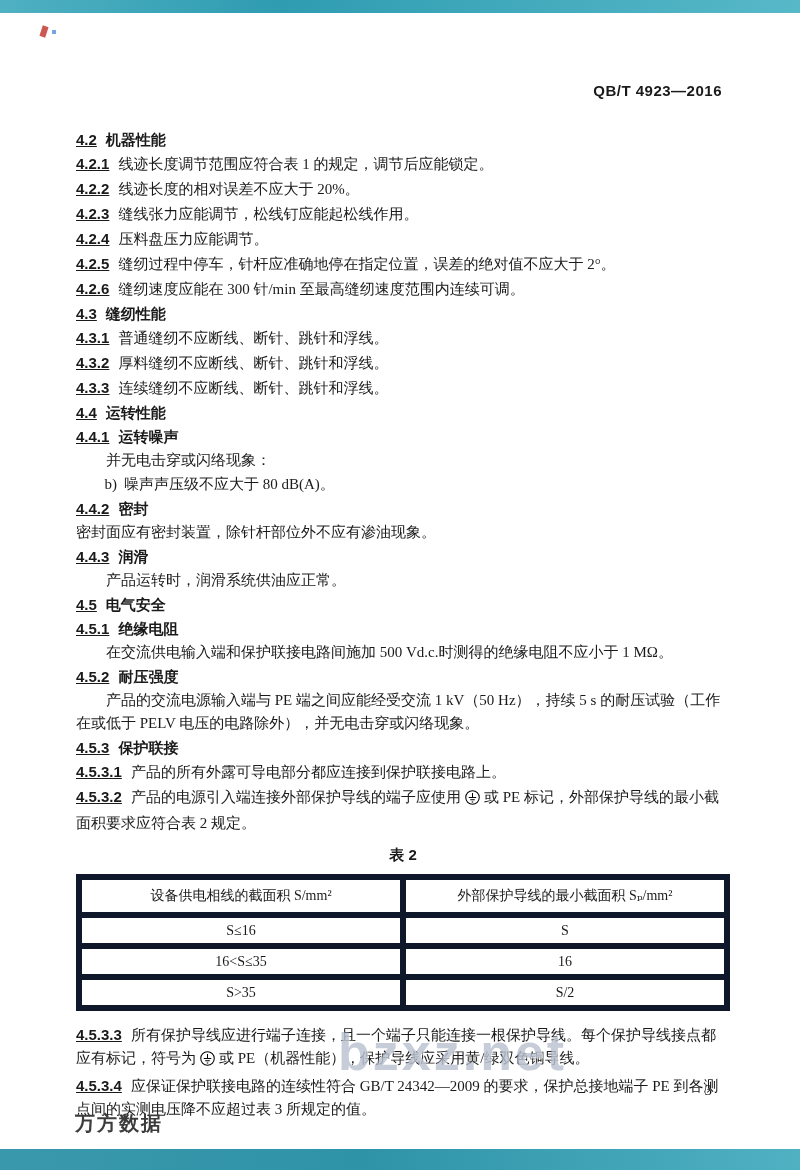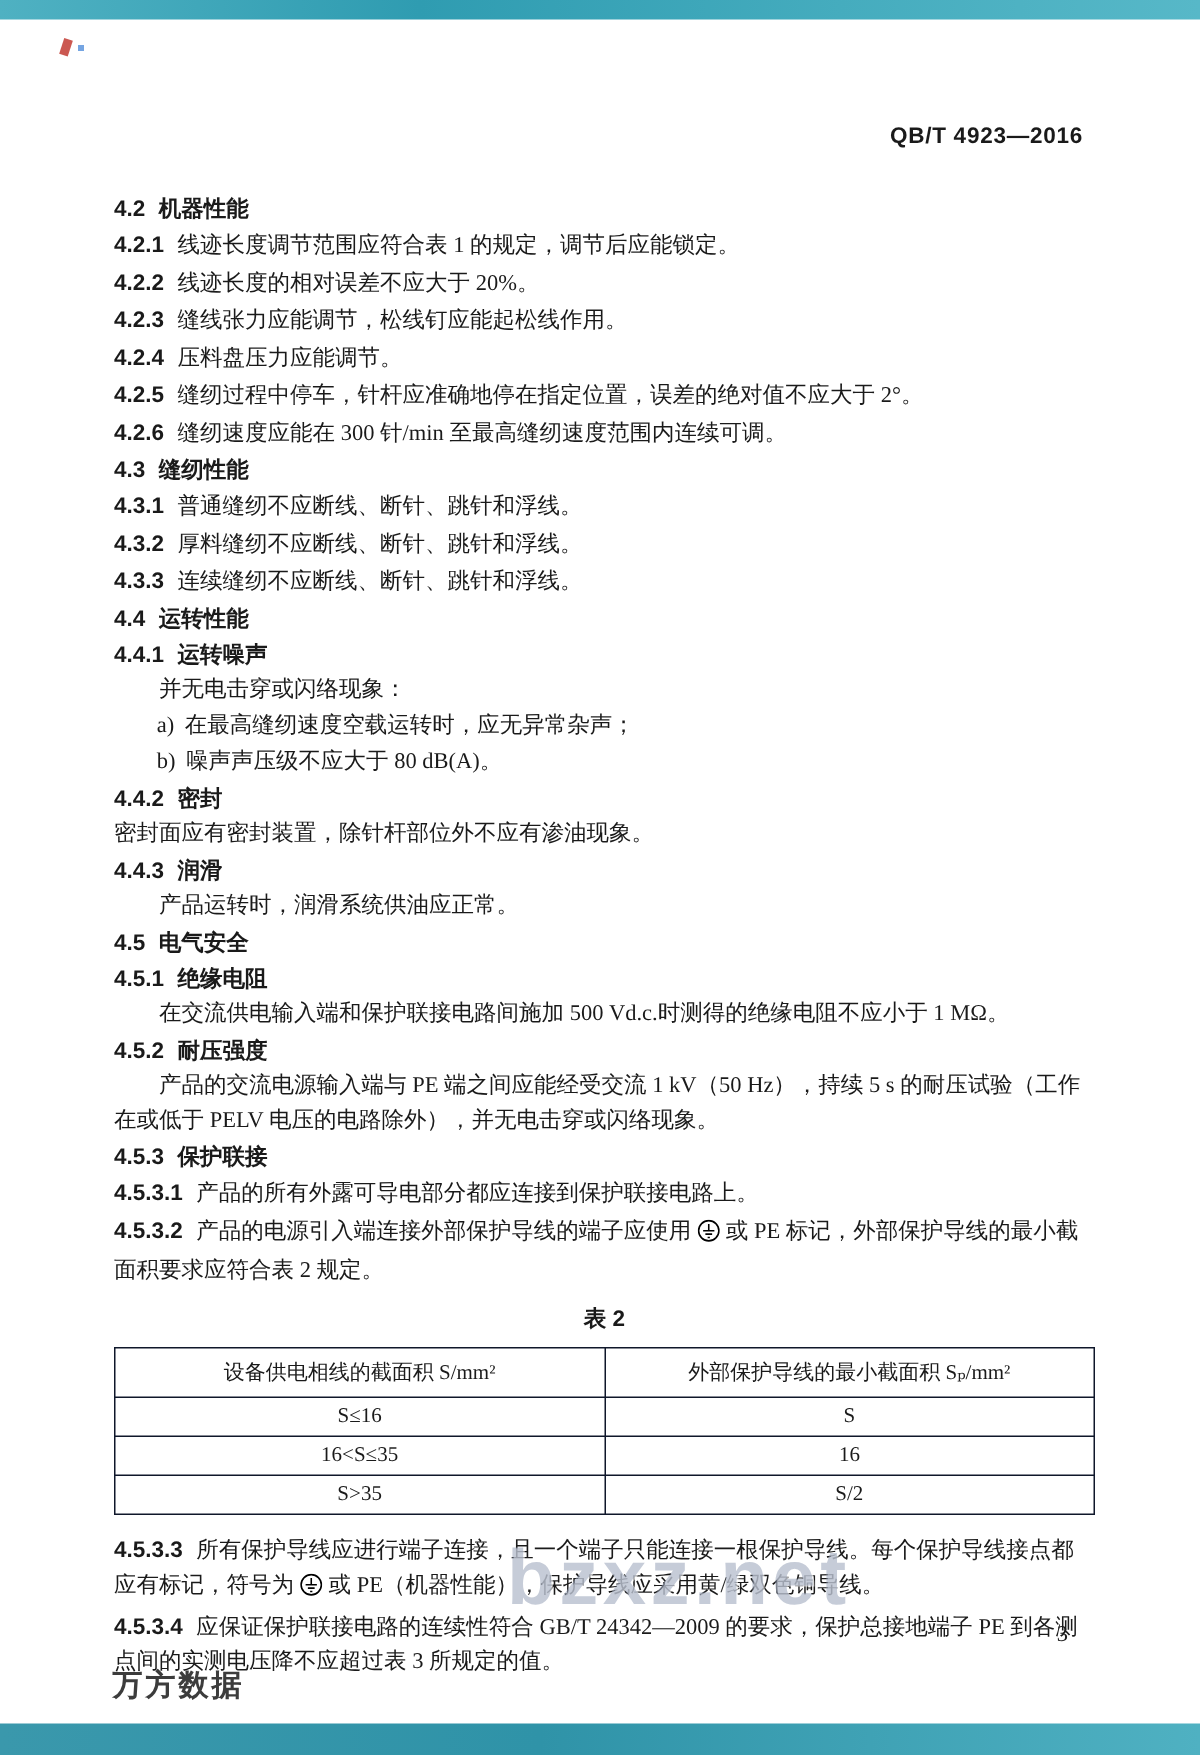--- a/index.html
+++ b/index.html
@@ -15,30 +15,30 @@
     background:linear-gradient(90deg,#3a98ac 0%,#2f93a8 45%,#4fb1c2 100%);}
   .redmark{position:absolute;top:26px;left:41px;width:6px;height:11px;background:#c23b33;transform:rotate(18deg);opacity:.85;}
   .bluespeck{position:absolute;top:30px;left:52px;width:4px;height:4px;background:#3a7fd5;opacity:.7;}
 
   .doccode{position:absolute;top:82px;right:78px;
     font-family:"Liberation Sans","DejaVu Sans",sans-serif;
     font-weight:bold;font-size:15px;letter-spacing:.5px;}
 
   .content{position:absolute;top:128px;left:76px;width:654px;}
   p.line{margin:0 0 1px;font-size:15px;line-height:23px;}
-  .num{font-family:"Liberation Sans","DejaVu Sans",sans-serif;font-weight:bold;margin-right:9px;}
+  .num{font-family:"Liberation Sans","DejaVu Sans",sans-serif;font-weight:bold;margin-right:9px;text-decoration:underline;}
   p.h{font-family:"Liberation Sans","DejaVu Sans",sans-serif;font-weight:bold;}
   p.ind{text-indent:2em;}
   p.lst{padding-left:1.9em;}
   .mk{margin-right:7px;}
 
   .tbl-caption{text-align:center;font-family:"Liberation Sans","DejaVu Sans",sans-serif;
     font-weight:bold;font-size:15px;margin:11px 0 9px;}
   table.t2{width:100%;border-collapse:collapse;margin-bottom:12px;}
-  table.t2 th,table.t2 td{border:1px solid #0f172a;text-align:center;
+  table.t2 th,table.t2 td{border:6px solid #0f172a;text-align:center;
     font-weight:normal;font-size:14px;padding:3px 6px;}
   table.t2 th{height:26px;}
   table.t2 td{height:19px;}
   table.t2 .c1{width:50%;}
 
   .earth{display:inline-block;vertical-align:-3px;margin:0 4px;}
 
   .watermark{position:absolute;top:1022px;left:338px;
     font-family:"Liberation Sans","DejaVu Sans",sans-serif;
     font-weight:bold;font-size:52px;letter-spacing:3px;
@@ -68,21 +68,20 @@
   <p class="line"><span class="num">4.2.6</span><span>缝纫速度应能在 300 针/min 至最高缝纫速度范围内连续可调。</span></p>
 
   <p class="line h"><span class="num">4.3</span><span>缝纫性能</span></p>
   <p class="line"><span class="num">4.3.1</span><span>普通缝纫不应断线、断针、跳针和浮线。</span></p>
   <p class="line"><span class="num">4.3.2</span><span>厚料缝纫不应断线、断针、跳针和浮线。</span></p>
   <p class="line"><span class="num">4.3.3</span><span>连续缝纫不应断线、断针、跳针和浮线。</span></p>
 
   <p class="line h"><span class="num">4.4</span><span>运转性能</span></p>
   <p class="line h"><span class="num">4.4.1</span><span>运转噪声</span></p>
   <p class="line ind">并无电击穿或闪络现象：</p>
-  <p class="line lst"><span class="mk">a)</span><span>在最高缝纫速度空载运转时，应无异常杂声；</span></p>
   <p class="line lst"><span class="mk">b)</span><span>噪声声压级不应大于 80 dB(A)。</span></p>
 
   <p class="line h"><span class="num">4.4.2</span><span>密封</span></p>
   <p class="line">密封面应有密封装置，除针杆部位外不应有渗油现象。</p>
   <p class="line h"><span class="num">4.4.3</span><span>润滑</span></p>
   <p class="line ind">产品运转时，润滑系统供油应正常。</p>
 
   <p class="line h"><span class="num">4.5</span><span>电气安全</span></p>
   <p class="line h"><span class="num">4.5.1</span><span>绝缘电阻</span></p>
   <p class="line ind">在交流供电输入端和保护联接电路间施加 500 Vd.c.时测得的绝缘电阻不应小于 1 MΩ。</p>

